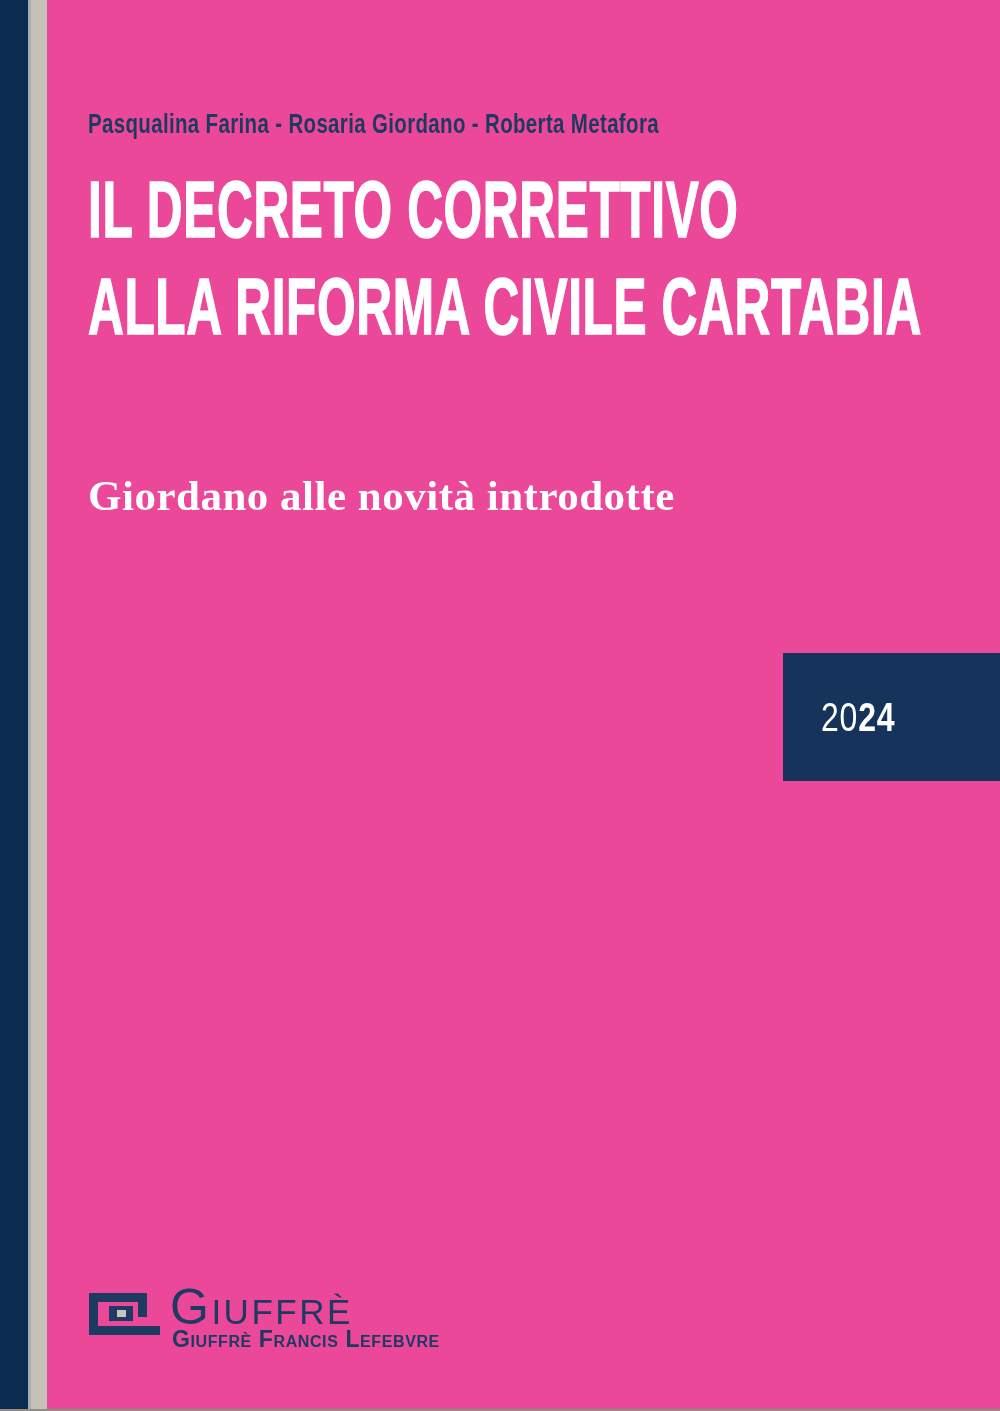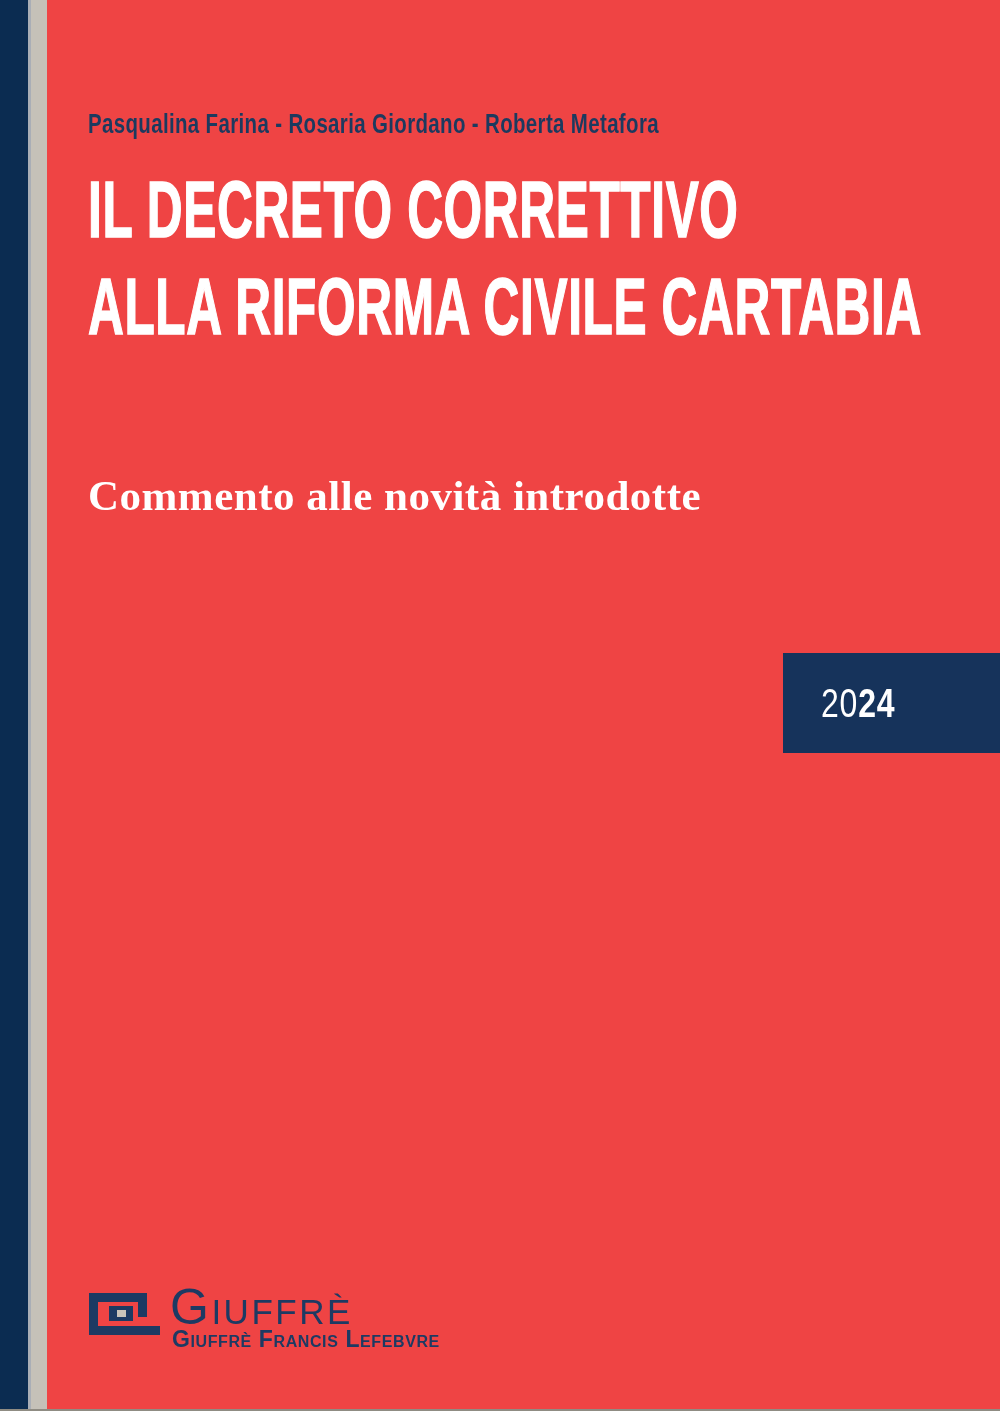--- a/index.html
+++ b/index.html
@@ -4,21 +4,21 @@
 <style>
   html, body { margin: 0; padding: 0; }
   body {
     width: 1000px; height: 1411px;
     font-family: "Liberation Sans", sans-serif;
     background: #ffffff;
   }
   .cover {
     position: relative;
     width: 1000px; height: 1411px;
-    background: #ef4444;
+    background: #ec4899;
     overflow: hidden;
   }
   
   .spine {
     position: absolute; left: 0; top: 0;
     width: 28px; height: 100%;
     background: #0b2c51;
   }
   .spine-separator {
     position: absolute; left: 28px; top: 0;
@@ -63,21 +63,21 @@
     font-family: "Liberation Serif", serif;
     font-weight: 700; font-size: 43px;
     line-height: 53px;
     color: #ffffff;
     white-space: nowrap;
     letter-spacing: 0.5px;
   }
   
   .year-badge {
     position: absolute; left: 783px; top: 653px;
-    width: 217px; height: 100px;
+    width: 217px; height: 128px;
     background: #16335b;
     display: flex; align-items: center;
     padding-left: 38px; box-sizing: border-box;
   }
   .year-text {
     font-size: 40px; color: #ffffff;
     white-space: nowrap;
     transform: scaleX(0.8);
     transform-origin: left center;
     letter-spacing: 1px;
@@ -118,21 +118,21 @@
   <div class="spine-band"></div>
 
   <div class="authors">Pasqualina Farina - Rosaria Giordano - Roberta Metafora</div>
 
   <div class="title">
     <div>IL DECRETO CORRETTIVO</div>
     <div>ALLA RIFORMA CIVILE CARTABIA</div>
   </div>
 
   <div class="subtitle">
-    <div>Commento alle novità introdotte</div>
+    <div>Giordano alle novità introdotte</div>
   </div>
 
   <div class="year-badge">
     <div class="year-text">
       <span class="y-prefix">20</span><span class="y-suffix">24</span>
     </div>
   </div>
 
   <div>
     <svg class="logo-mark" viewBox="0 0 71 42" xmlns="http://www.w3.org/2000/svg">

